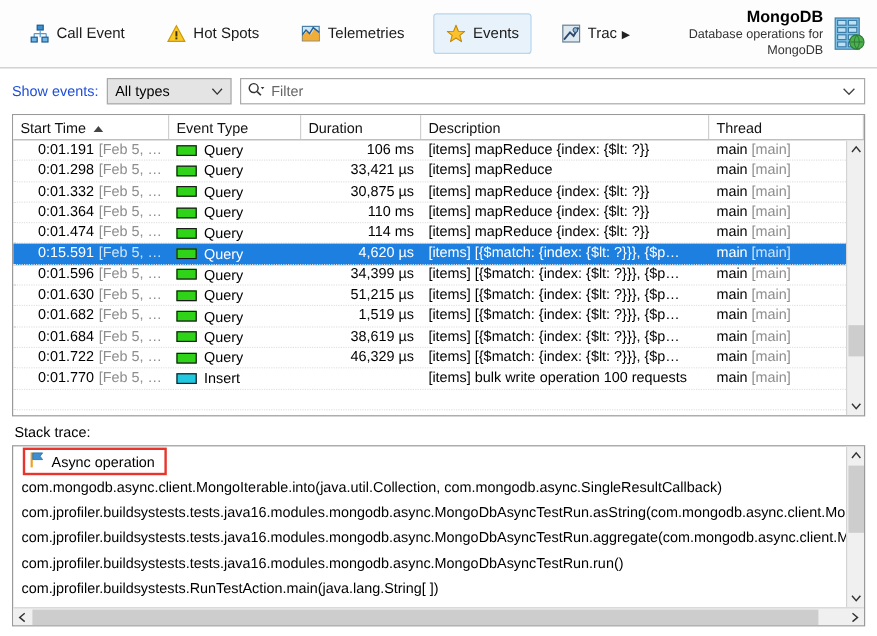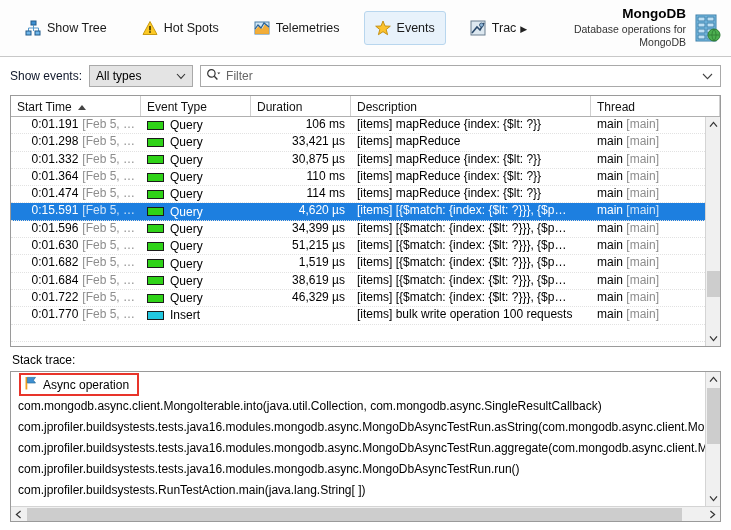--- a/index.html
+++ b/index.html
@@ -67,21 +67,21 @@
 
   
   .filterbar {
     height: 38px; min-height: 38px;
     display: flex;
     align-items: center;
     padding: 0 10px 0 10px;
     gap: 7px;
     background: #ffffff;
   }
-  .filter-label { font-size: 12px; color: #0f172a; white-space: nowrap; }
+  .filter-label { font-size: 12px; color: #1d4ed8; white-space: nowrap; }
   .combo {
     position: relative;
     width: 104px; height: 22px;
     background: #e4e4e4;
     border: 1px solid #a9a9a9;
     display: flex; align-items: center;
     padding-left: 6px;
     font-size: 12px;
     cursor: default;
   }
@@ -271,21 +271,21 @@
 
     <div class="tab">
       <span class="tab-icon">
         <svg width="16" height="16" viewBox="0 0 16 16">
           <rect x="6" y="1" width="5" height="4" fill="#3d8fd1" stroke="#205a8a"></rect>
           <path d="M8.5 5 v3 M3.5 8 h10 M3.5 8 v3 M8.5 8 v3 M13.5 8 v3" stroke="#5599cc" fill="none" stroke-width="1"></path>
           <rect x="1" y="11" width="5" height="4" fill="#6fb5e8" stroke="#205a8a"></rect>
           <rect x="10" y="11" width="5" height="4" fill="#6fb5e8" stroke="#205a8a"></rect>
         </svg>
       </span>
-      <span class="tab-label">Show Tree</span>
+      <span class="tab-label">Call Event</span>
     </div>
 
     <div class="tab-spacer"></div>
 
     <div class="tab">
       <span class="tab-icon">
         <svg width="16" height="16" viewBox="0 0 16 16">
           <path d="M8 1.5 L15 14.5 L1 14.5 Z" fill="#fcc924" stroke="#c89a12" stroke-width="1"></path>
           <rect x="7.2" y="6" width="1.6" height="4.4" fill="#3a3000"></rect>
           <rect x="7.2" y="11.2" width="1.6" height="1.6" fill="#3a3000"></rect>

